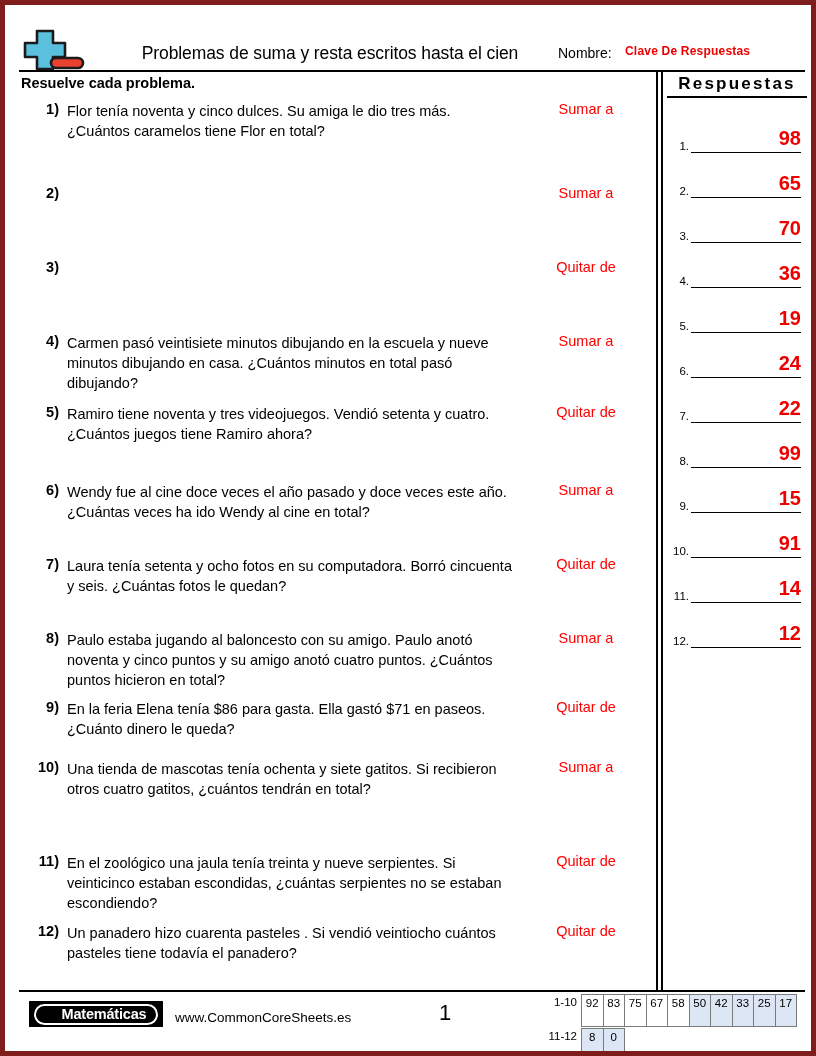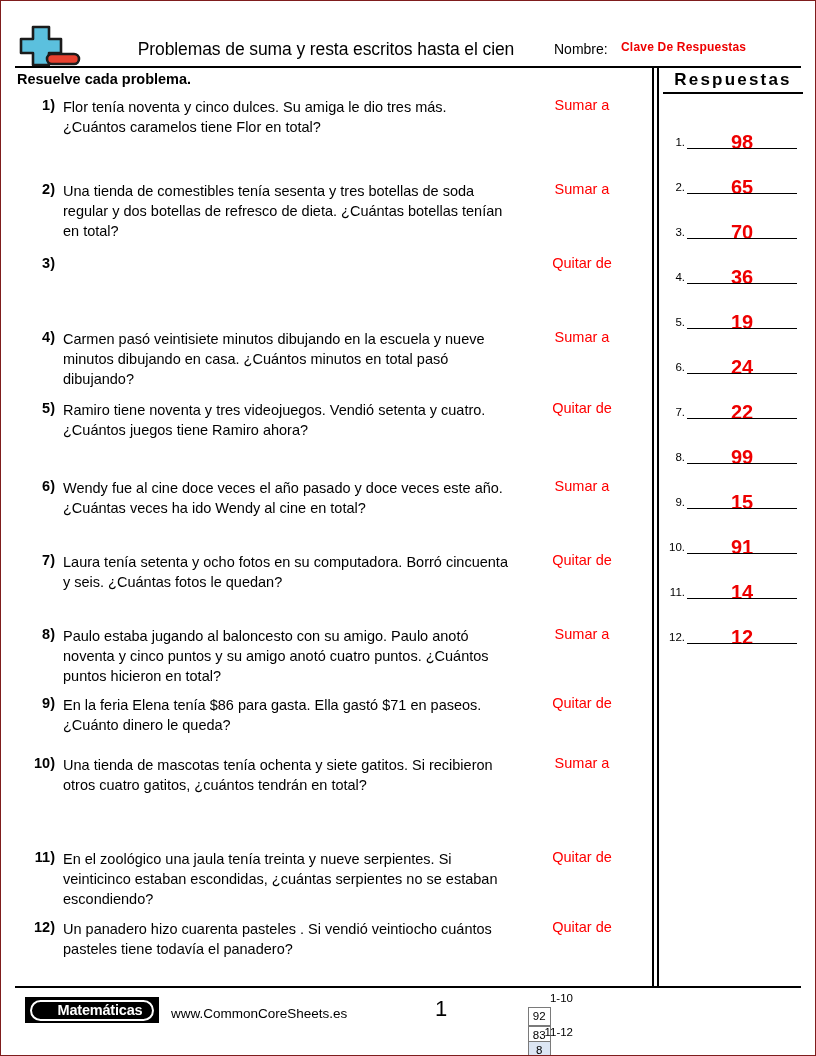--- a/index.html
+++ b/index.html
@@ -10,21 +10,21 @@
   body {
     font-family: "Liberation Sans", sans-serif;
     -webkit-font-smoothing: antialiased;
   }
   #page {
     position: relative;
     width: 816px;
     height: 1056px;
     background: #ffffff;
     box-sizing: border-box;
-    border: 1px solid #7f1d1d;
+    border: 5px solid #7f1d1d;
     overflow: hidden;
   }
 
   
   #header {
     position: absolute;
     left: 0; top: 0;
     width: 814px;
     height: 66px;
   }
@@ -159,23 +159,23 @@
   }
   .answer-line {
     position: absolute;
     left: 26px; bottom: 5px;
     width: 110px;
     border-bottom: 1.5px solid #000;
     height: 1px;
   }
   .answer-value {
     position: absolute;
-    left: 26px; bottom: 0;
+    left: 26px; bottom: 8px;
     width: 110px;
-    text-align: center;
+    text-align: right;
     font-size: 20px;
     font-weight: bold;
     color: #ee0000;
   }
 
   
   #footer-rule {
     position: absolute;
     left: 14px; top: 985px;
     width: 786px;
@@ -226,21 +226,20 @@
   #score-table {
     position: absolute;
     left: 528px; top: 989px;
     font-size: 11.5px;
     color: #000;
   }
   .score-row {
     display: flex;
     align-items: stretch;
     height: 33px;
-    flex-direction: column;
   }
   .score-row + .score-row { margin-top: 1px; }
   .score-label {
     width: 44px;
     text-align: right;
     padding-right: 5px;
     line-height: 17px;
     font-size: 11.5px;
   }
   .score-cell {
@@ -282,21 +281,20 @@
   <div id="divider-b"></div>
 
   <div id="problems">
       <div class="problem" style="position: absolute; left: 0px; top: 0px; width: 630px;">
         <div class="problem-num">1)</div>
         <div class="problem-text">Flor tenía noventa y cinco dulces. Su amiga le dio tres más. ¿Cuántos caramelos tiene Flor en total?</div>
         <div class="problem-op">Sumar a</div>
       </div>
       <div class="problem" style="position: absolute; left: 0px; top: 84px; width: 630px;">
         <div class="problem-num">2)</div>
-        <div class="problem-text">Una tienda de comestibles tenía sesenta y tres botellas de soda regular y dos botellas de refresco de dieta. ¿Cuántas botellas tenían en total?</div>
         <div class="problem-op">Sumar a</div>
       </div>
       <div class="problem" style="position: absolute; left: 0px; top: 158px; width: 630px;">
         <div class="problem-num">3)</div>
         <div class="problem-op">Quitar de</div>
       </div>
       <div class="problem" style="position: absolute; left: 0px; top: 232px; width: 630px;">
         <div class="problem-num">4)</div>
         <div class="problem-text">Carmen pasó veintisiete minutos dibujando en la escuela y nueve minutos dibujando en casa. ¿Cuántos minutos en total pasó dibujando?</div>
         <div class="problem-op">Sumar a</div>

